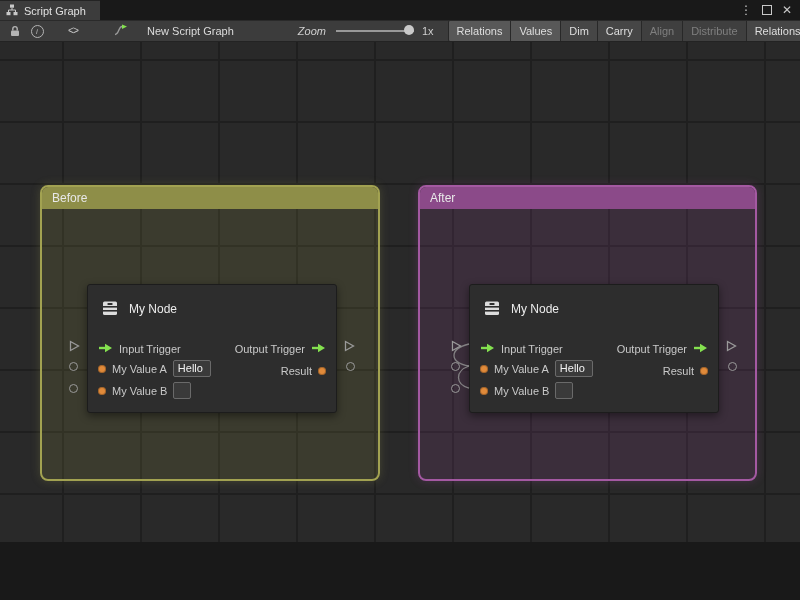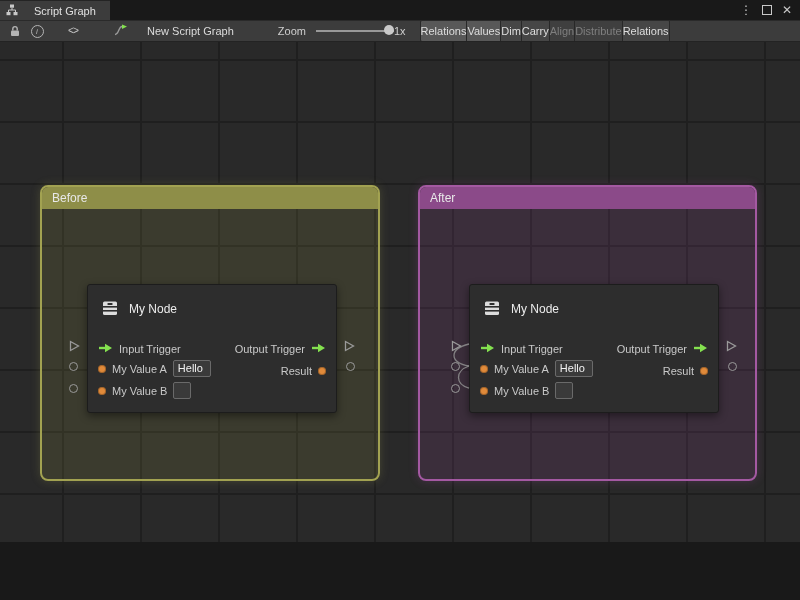--- a/index.html
+++ b/index.html
@@ -2,44 +2,44 @@
 <html><head>
 <meta charset="utf-8">
 <style>
   html,body{margin:0;padding:0;background:#191919;}
   body{width:800px;height:600px;overflow:hidden;font-family:"Liberation Sans",sans-serif;
        -webkit-font-smoothing:antialiased;color:#d8d8d8;position:relative;}
 
   
   .tabbar{position:absolute;left:0;top:0;width:800px;height:20px;background:#191919;
           display:flex;align-items:stretch;overflow:hidden;}
-  .tab{display:flex;align-items:center;gap:16px;background:#3c3c3c;padding:0 14px 0 6px;
+  .tab{display:flex;align-items:center;gap:6px;background:#3c3c3c;padding:0 14px 0 6px;
        font-size:11px;color:#e0e0e0;border-top:1px solid #242424;}
   .win-controls{margin-left:auto;display:flex;align-items:center;gap:10px;padding-right:8px;color:#c8c8c8;}
   .win-controls .glyph{font-size:12px;line-height:1;cursor:default;}
   .maxbox{width:8px;height:8px;border:1.5px solid #c8c8c8;display:inline-block;}
 
   
   .toolbar{position:absolute;left:0;top:20px;width:800px;height:22px;background:#3c3c3c;
            border-top:1px solid #2a2a2a;border-bottom:1px solid #232323;
            display:flex;align-items:center;padding:0 4px;box-sizing:border-box;
            font-size:11px;white-space:nowrap;overflow:hidden;}
   .toolbar>*{flex-shrink:0;}
   .tb-icon{width:22px;height:20px;display:flex;align-items:center;justify-content:center;color:#c0c0c0;}
   .info-circ{width:11px;height:11px;border:1px solid #b4b4b4;border-radius:50%;font-size:8px;
              display:flex;align-items:center;justify-content:center;color:#b4b4b4;font-style:italic;}
   .code-glyph{font-family:"Liberation Mono",monospace;font-size:10px;color:#c8c8c8;letter-spacing:-1px;}
   .graph-name{display:flex;align-items:center;gap:19px;margin-left:30px;color:#dcdcdc;}
-  .zoom-label{margin-left:44px;color:#cfcfcf;}
+  .zoom-label{margin-left:64px;color:#cfcfcf;font-style:italic;}
   .slider{margin-left:10px;width:78px;height:20px;position:relative;}
   .slider .track{position:absolute;left:0;right:0;top:9px;height:2px;background:#999;}
   .slider .thumb{position:absolute;right:0;top:4px;width:10px;height:10px;border-radius:50%;background:#c9c9c9;}
-  .zoom-val{margin-left:0;color:#cfcfcf;}
+  .zoom-val{margin-left:8px;color:#cfcfcf;}
   .tb-group{display:flex;margin-left:14px;}
-  .tb-btn{display:flex;align-items:center;gap:3px;padding:2px 0;height:16px;line-height:16px;
+  .tb-btn{display:flex;align-items:center;gap:3px;padding:2px 8px;height:16px;line-height:16px;
           background:#464646;border:1px solid #282828;border-left:none;color:#dedede;cursor:default;}
   .tb-btn:first-child{border-left:1px solid #282828;border-radius:2px 0 0 2px;}
   .tb-btn:last-child{border-radius:0 2px 2px 0;}
   .tb-btn.active{background:#585858;}
   .tb-btn.disabled{color:#7f7f7f;background:#3f3f3f;flex-direction:column;}
   .chev{font-size:8px;color:inherit;}
 
   
   .canvas{position:absolute;left:0;top:42px;width:800px;height:500px;background-color:#292929;
           background-image:linear-gradient(to right,#1f1f1f 2px,transparent 2px),

